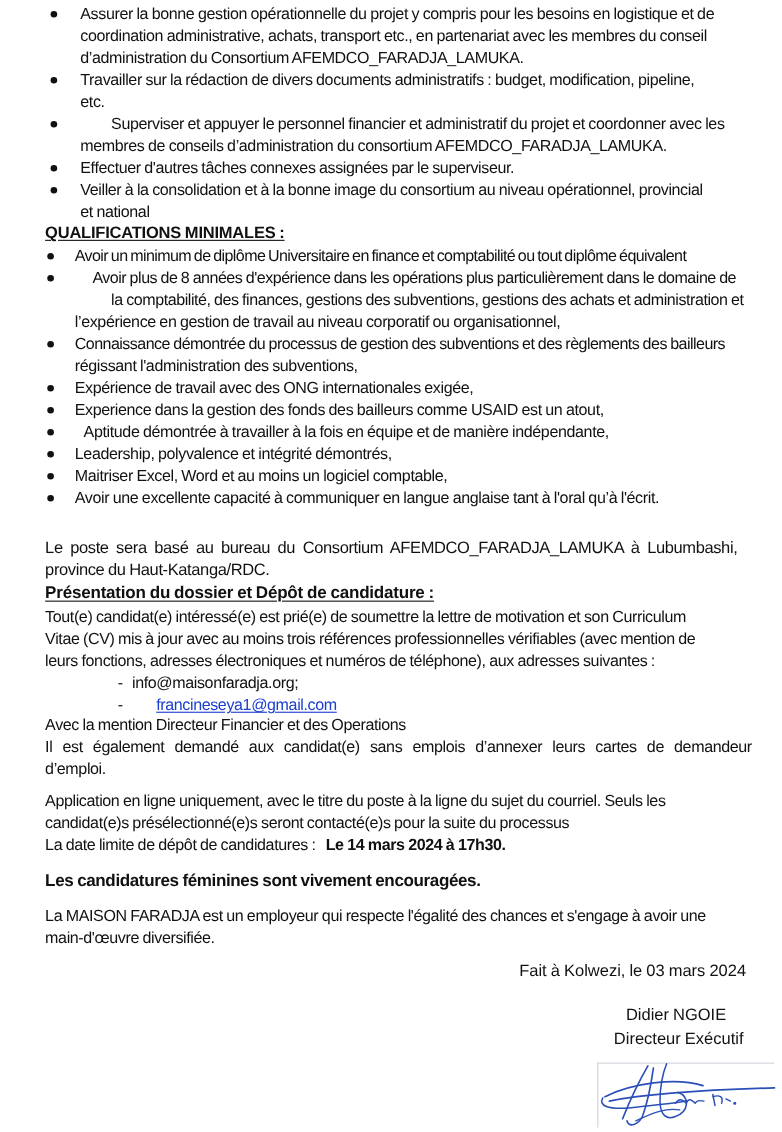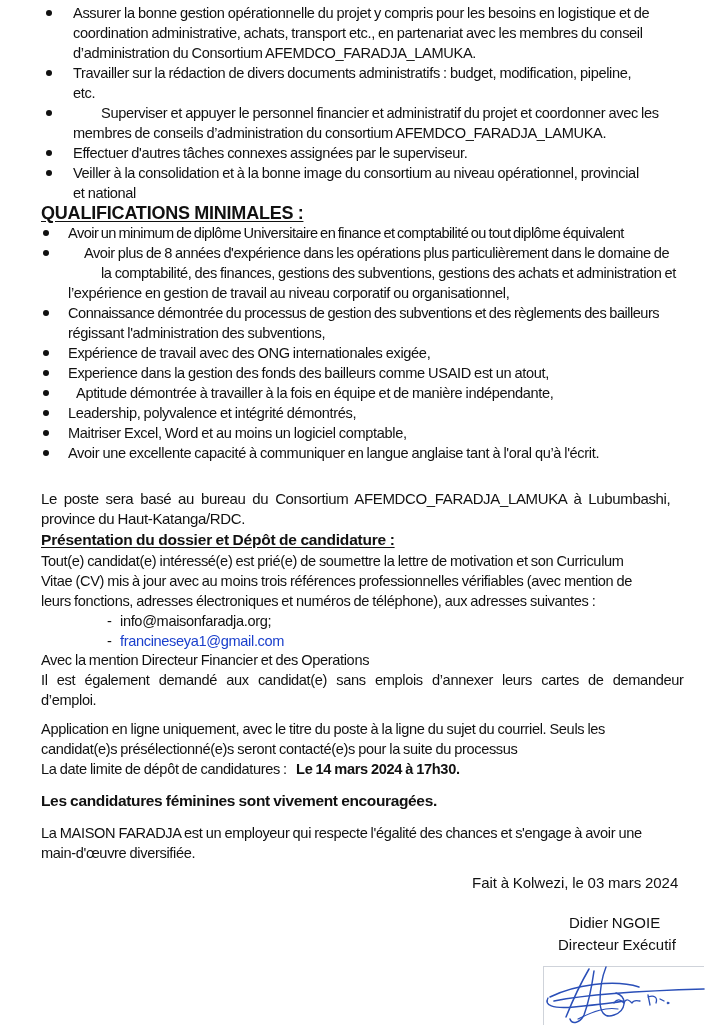--- a/index.html
+++ b/index.html
@@ -12,21 +12,21 @@
     font-size: 14.6px; letter-spacing: -0.35px; word-spacing: -0.5px;
     transform-origin: left top;
   }
   .blk { position: absolute; white-space: nowrap; }
   .line { height: 20px; line-height: 20px; }
   .bullet { position: absolute; width: 6px; height: 6px; border-radius: 50%; background: #111; }
   .b1 .bullet { left: 30px; }
   .b2 .bullet { left: 27px; }
   .heading { font-weight: bold; text-decoration: underline; text-underline-offset: 2px; }
   .bold { font-weight: bold; }
-  .link { color: #1a3fcc; text-underline-offset: 2px; }
+  .link { color: #1a3fcc; text-decoration: underline; text-underline-offset: 2px; margin-left: 22px; }
   .dash { position: absolute; }
   .sig-box {
     position: absolute; left: 527px; top: 966px; width: 160px; height: 58px;
     border-top: 1px solid #cfd3da; border-left: 1px solid #cfd3da;
   }
 </style>
 </head>
 <body>
 
 <div class="page">
@@ -52,21 +52,21 @@
       <span class="bullet" style="top:7px;"></span>
       <div class="line" style="padding-left:57px;">Effectuer d'autres tâches connexes assignées par le superviseur.</div>
     </div>
     <div style="position:relative;">
       <span class="bullet" style="top:7px;"></span>
       <div class="line" style="padding-left:57px;">Veiller à la consolidation et à la bonne image du consortium au niveau opérationnel, provincial</div>
       <div class="line" style="padding-left:57px;">et national</div>
     </div>
   </div>
 
-  <div class="blk condensed heading" style="left:25px; top:203px; font-size:18px; letter-spacing:-0.2px;">QUALIFICATIONS MINIMALES :</div>
+  <div class="blk condensed heading" style="left:25px; top:203px; font-size:15px; letter-spacing:-0.2px;">QUALIFICATIONS MINIMALES :</div>
 
   <div class="blk condensed b2" style="left:0; top:223px;">
     <div style="position:relative;">
       <span class="bullet" style="top:7px;"></span>
       <div class="line" style="padding-left:52px; letter-spacing:-0.55px; word-spacing:-1px;">Avoir un minimum de diplôme Universitaire  en finance et comptabilité ou tout diplôme équivalent</div>
     </div>
     <div style="position:relative;">
       <span class="bullet" style="top:7px;"></span>
       <div class="line" style="padding-left:68px; letter-spacing:-0.45px;">Avoir plus de 8 années d'expérience dans les opérations plus particulièrement dans le domaine de</div>
       <div class="line" style="padding-left:52px; letter-spacing:-0.4px;margin-left:33px;">la comptabilité, des finances, gestions des subventions, gestions des achats et administration et</div>

